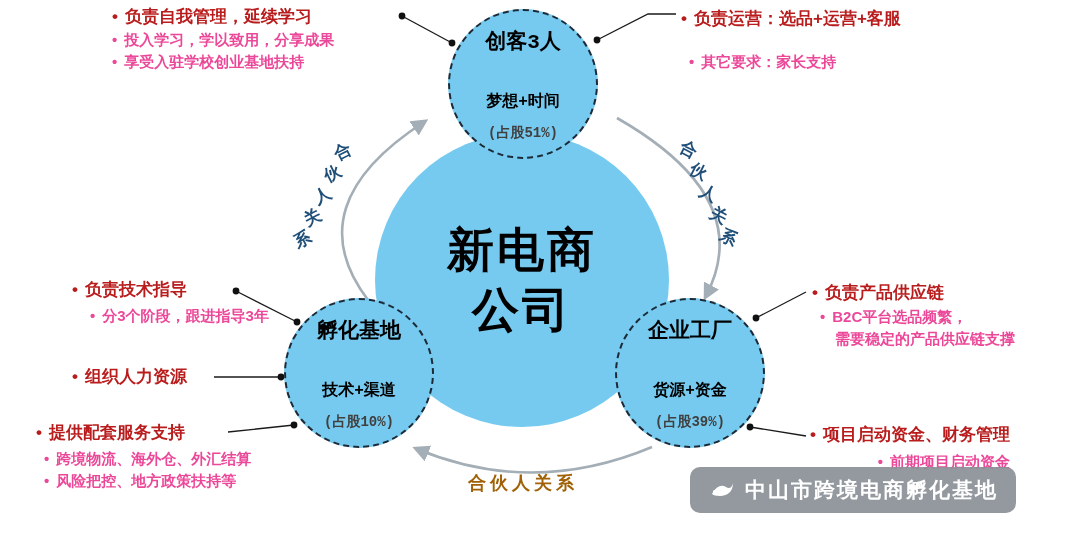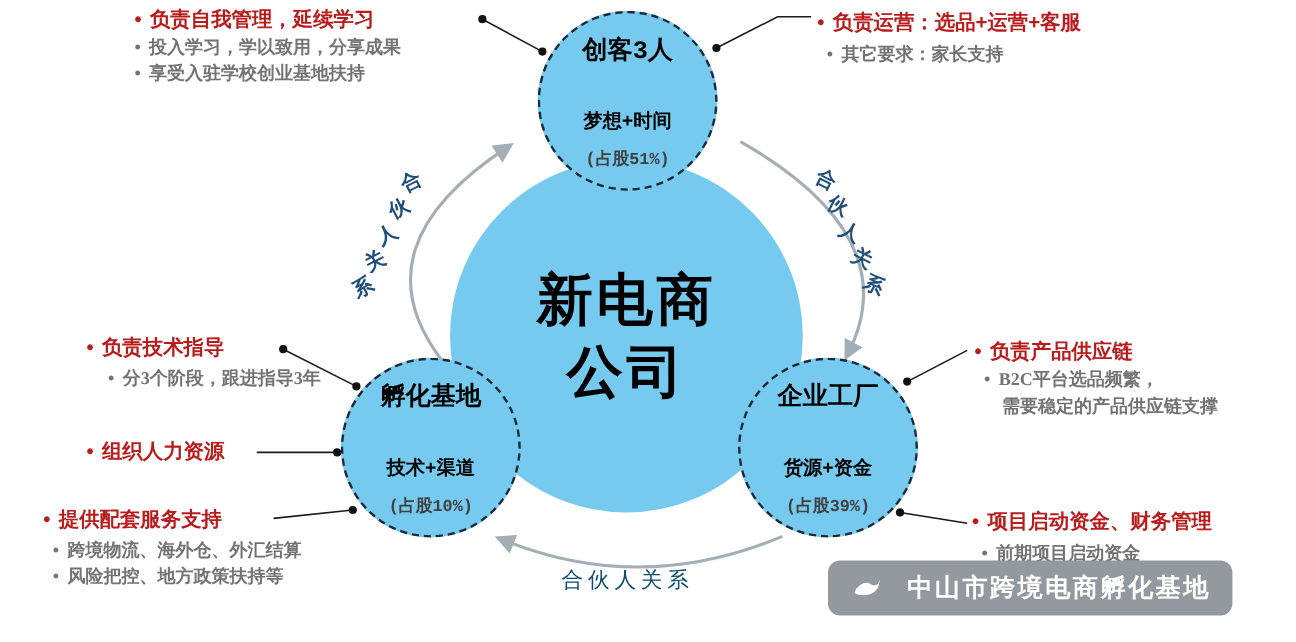--- a/index.html
+++ b/index.html
@@ -25,43 +25,43 @@
   .node-sub{font-size:16px; font-weight:800; color:#000;margin-top:24px;}
   .node-share{font-size:14px; font-weight:800; color:#404040;}
 
   .ann{position:absolute; z-index:4;}
   .ann-item{font-size:15px; line-height:22px; font-weight:700; white-space:nowrap;}
   .ann-item::before{content:"\2022"; margin-right:7px;}
   .ann-item.cont{padding-left:15px;}
   .ann-item.cont::before{content:""; margin-right:0;}
   .big{font-size:17px; line-height:25px;}
   .red{color:#b91c1c;}
-  .blue{color:#737373;font-family:Liberation Serif, serif;}
+  .blue{color:#ec4899;}
   .ind{margin-left:18px;}
   .ind-s{margin-left:8px;}
 
   .rel span{position:absolute; font-weight:700; color:#1f4e79; font-size:17px; z-index:4;}
   .rel-left span{transform:rotate(-27deg);}
   .rel-left span:nth-child(1){left:334px; top:140px;}
   .rel-left span:nth-child(2){left:324px; top:162px;}
   .rel-left span:nth-child(3){left:314px; top:184px;}
   .rel-left span:nth-child(4){left:304px; top:206px;}
   .rel-left span:nth-child(5){left:294px; top:228px;}
   .rel-right span{transform:rotate(27deg);}
   .rel-right span:nth-child(1){left:680px; top:138px;}
   .rel-right span:nth-child(2){left:690px; top:160px;}
   .rel-right span:nth-child(3){left:700px; top:182px;}
   .rel-right span:nth-child(4){left:710px; top:204px;}
   .rel-right span:nth-child(5){left:720px; top:226px;}
-  .rel-bottom{position:absolute; left:468px; top:471px; color:#0c4a6e; font-weight:400;
+  .rel-bottom{position:absolute; left:468px; top:471px; color:#a16207; font-weight:700;
               font-size:18px; letter-spacing:4px; z-index:4;}
 
   .watermark{position:absolute; left:690px; top:467px; height:46px; padding:0 18px;
              background:rgba(138,144,150,0.92); border-radius:10px; display:flex;
-             align-items:center; gap:20px; z-index:5;}
+             align-items:center; gap:9px; z-index:5;}
   .wm-text{font-size:21px; font-weight:700; letter-spacing:2px; color:#fff; white-space:nowrap;}
   .wm-logo{display:flex; align-items:center;}
 </style>
 </head>
 <body>
 
 <div class="canvas">
 
   <svg class="connectors" width="1080" height="535" viewBox="0 0 1080 535">
     <defs>
@@ -140,21 +140,21 @@
   <div class="rel-bottom">合伙人关系</div>
 
   <div class="ann" style="left:112px; top:4px;">
     <div class="ann-item red big"><span>负责自我管理，延续学习</span></div>
     <div class="ann-item blue"><span>投入学习，学以致用，分享成果</span></div>
     <div class="ann-item blue"><span>享受入驻学校创业基地扶持</span></div>
   </div>
 
   <div class="ann" style="left:681px; top:6px;">
     <div class="ann-item red big"><span>负责运营：选品+运营+客服</span></div>
-    <div class="ann-item blue ind-s" style="margin-top:4px;"><span>其它要求：家长支持</span></div>
+    <div class="ann-item blue ind-s" style="margin-top:20px;"><span>其它要求：家长支持</span></div>
   </div>
 
   <div class="ann" style="left:72px; top:277px;">
     <div class="ann-item red big"><span>负责技术指导</span></div>
     <div class="ann-item blue ind" style="margin-top:3px;"><span>分3个阶段，跟进指导3年</span></div>
   </div>
 
   <div class="ann" style="left:72px; top:364px;">
     <div class="ann-item red big"><span>组织人力资源</span></div>
   </div>
@@ -164,21 +164,21 @@
     <div class="ann-item blue ind-s" style="margin-top:3px;"><span>跨境物流、海外仓、外汇结算</span></div>
     <div class="ann-item blue ind-s"><span>风险把控、地方政策扶持等</span></div>
   </div>
 
   <div class="ann" style="left:812px; top:280px;">
     <div class="ann-item red big"><span>负责产品供应链</span></div>
     <div class="ann-item blue ind-s" style="margin-top:1px;"><span>B2C平台选品频繁，</span></div>
     <div class="ann-item blue ind-s cont"><span>需要稳定的产品供应链支撑</span></div>
   </div>
 
-  <div class="ann" style="left:810px; top:422px;">
+  <div class="ann" style="left:810px; top:422px;text-align:right;">
     <div class="ann-item red big"><span>项目启动资金、财务管理</span></div>
     <div class="ann-item blue ind-s" style="margin-top:4px;"><span>前期项目启动资金</span></div>
   </div>
 
   <div class="watermark">
     <span class="wm-logo">
       <svg width="28" height="24" viewBox="0 0 24 24">
         <path d="M2 16 C6 8, 12 6, 16 9 C19 11, 22 10, 23 5 C23 13, 18 18, 10 18 C6 18, 3 17, 2 16 Z" fill="#ffffff"></path>
         <circle cx="4.5" cy="13.5" r="1.4" fill="#ffffff"></circle>
       </svg>

